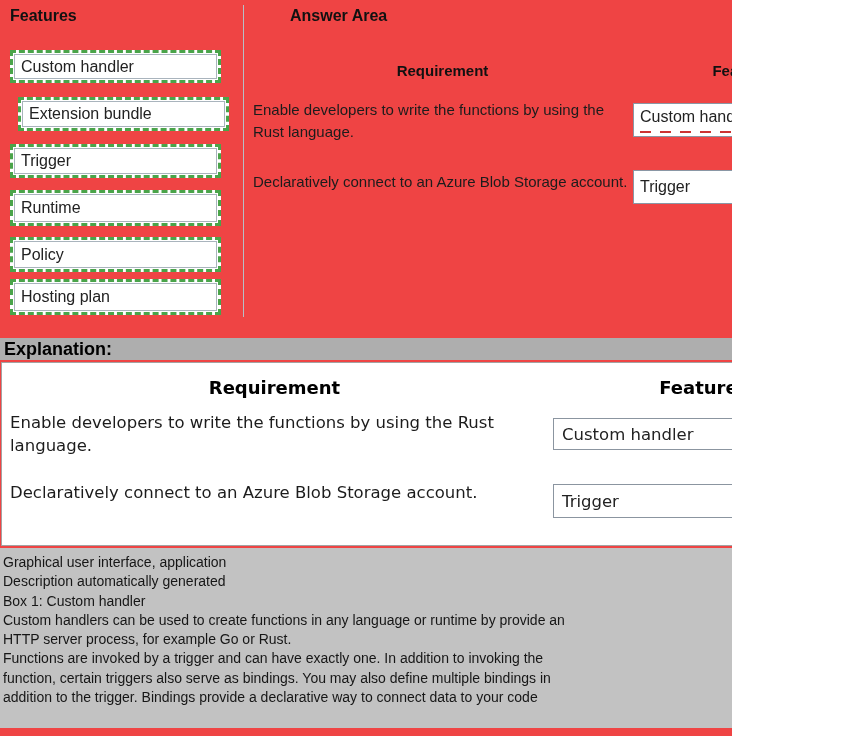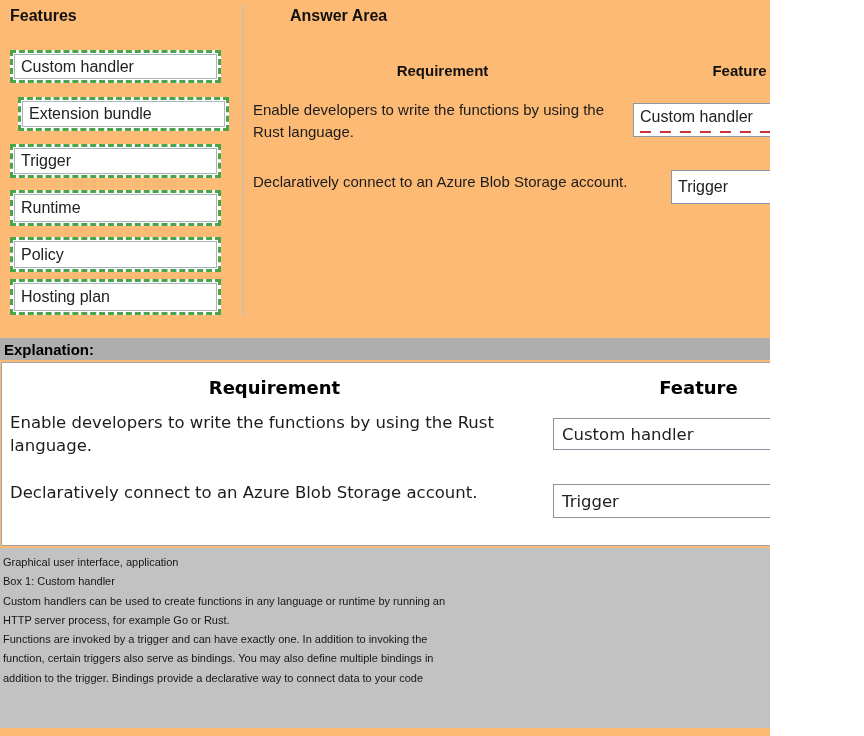--- a/index.html
+++ b/index.html
@@ -1,18 +1,18 @@
 <!DOCTYPE html>
 <html style="--green: #4aa44a; --red: #cc3333; --bar-gray: #aeaeae; --section-gray: #c2c2c2;"><head>
 <meta charset="utf-8">
 <style>
   html,body{margin:0;padding:0;background:#fff;}
   #root{
-    position:relative;width:732px;height:736px;background:#fdba74;
-    font-family:"Liberation Sans",sans-serif;color:#1a1a1a;overflow:hidden;padding-left:38px;
+    position:relative;width:732px;height:736px;background:#ef4444;
+    font-family:"Liberation Sans",sans-serif;color:#1a1a1a;overflow:hidden;
   }
   .abs{position:absolute;}
 
   
   .panel-title{font-size:16px;font-weight:bold;color:#111;}
   .divider{width:1px;background:#b7bfc6;}
 
   .chip{
     border:3px dashed var(--green,#4aa44a);
     background:#fff;box-sizing:border-box;
@@ -40,39 +40,39 @@
   .shadow-frame::after{
     content:"";position:absolute;left:4px;top:2px;right:-5px;bottom:-5px;
     border:1px solid #9aa6b4;z-index:-1;
   }
 
   
   .exp-bar{
     left:0;top:338px;width:864px;height:22px;background:var(--bar-gray,#aeaeae);
     display:flex;align-items:center;
   }
-  .exp-bar-label{font-size:15px;font-weight:bold;color:#000;padding-left:4px;}
+  .exp-bar-label{font-size:18px;font-weight:bold;color:#000;padding-left:4px;}
 
   .exp-card{
     left:1px;top:362px;width:861px;height:184px;background:#fff;
     border:1px solid #a3a3a3;box-sizing:border-box;
     font-family:"DejaVu Sans",sans-serif;
   }
   .exp-header{font-size:18px;font-weight:bold;text-align:center;color:#000;}
   .exp-req{font-size:16.5px;line-height:23px;color:#1c1c1c;}
   .exp-box{
     border:1px solid #8b95a0;background:#fff;box-sizing:border-box;
     font-size:16.5px;color:#222;display:flex;align-items:center;padding-left:8px;
   }
 
   .gray-section{
     left:0;top:548px;width:864px;height:180px;background:var(--section-gray,#c2c2c2);
     padding-top:5px;box-sizing:border-box;
   }
-  .gray-line{font-size:11px;line-height:19.3px;color:#161616;padding-left:3px;white-space:nowrap;}
+  .gray-line{font-size:14px;line-height:19.3px;color:#161616;padding-left:3px;white-space:nowrap;}
 </style>
 </head>
 <body>
 
 <div id="root">
 
   <div class="abs panel-title" style="left:10px;top:7px;">Features</div>
 
   <div class="abs chip" style="left:10px;top:50px;width:211px;height:33px;">
     <div class="chip-inner">Custom handler</div>
@@ -125,21 +125,22 @@
     </div>
 
     <div class="abs exp-req" style="left:8px;top:118px;width:538px;">Declaratively connect to an Azure Blob Storage account.</div>
     <div class="abs exp-box" style="left:551px;top:121px;width:293px;height:34px;">
       <span>Trigger</span>
     </div>
   </div>
 
   <div class="abs gray-section">
     <div class="gray-line">Graphical user interface, application</div>
+    <div class="gray-line">Description automatically generated</div>
     <div class="gray-line">Box 1: Custom handler</div>
-    <div class="gray-line">Custom handlers can be used to create functions in any language or runtime by running an</div>
+    <div class="gray-line">Custom handlers can be used to create functions in any language or runtime by provide an</div>
     <div class="gray-line">HTTP server process, for example Go or Rust.</div>
     <div class="gray-line">Functions are invoked by a trigger and can have exactly one. In addition to invoking the</div>
     <div class="gray-line">function, certain triggers also serve as bindings. You may also define multiple bindings in</div>
     <div class="gray-line">addition to the trigger. Bindings provide a declarative way to connect data to your code</div>
   </div>
 
 </div>
 
 </body></html>

